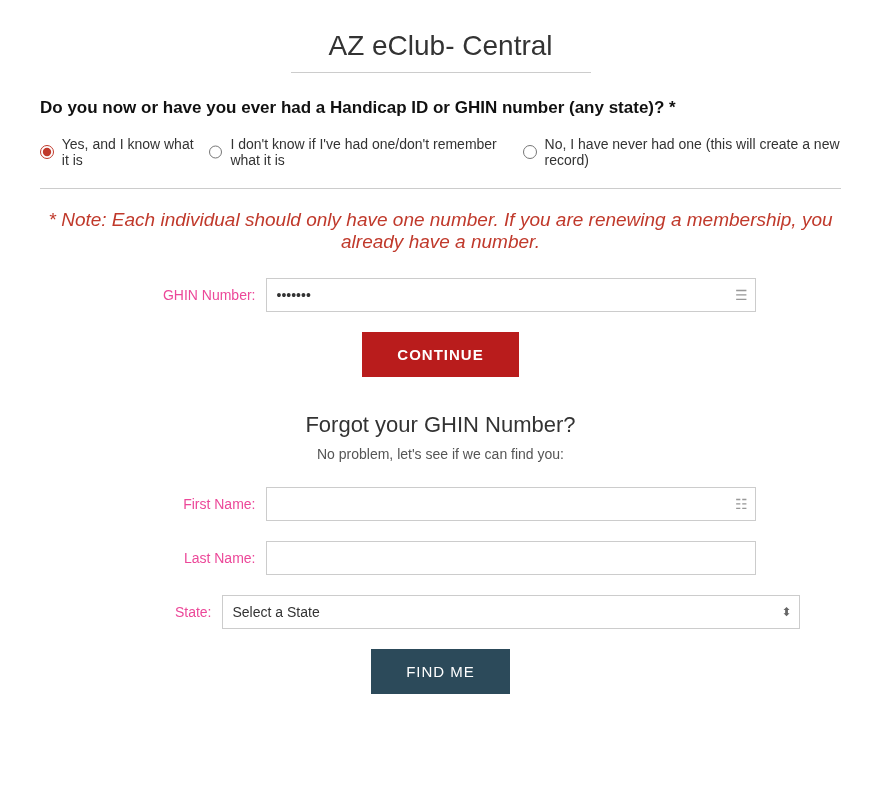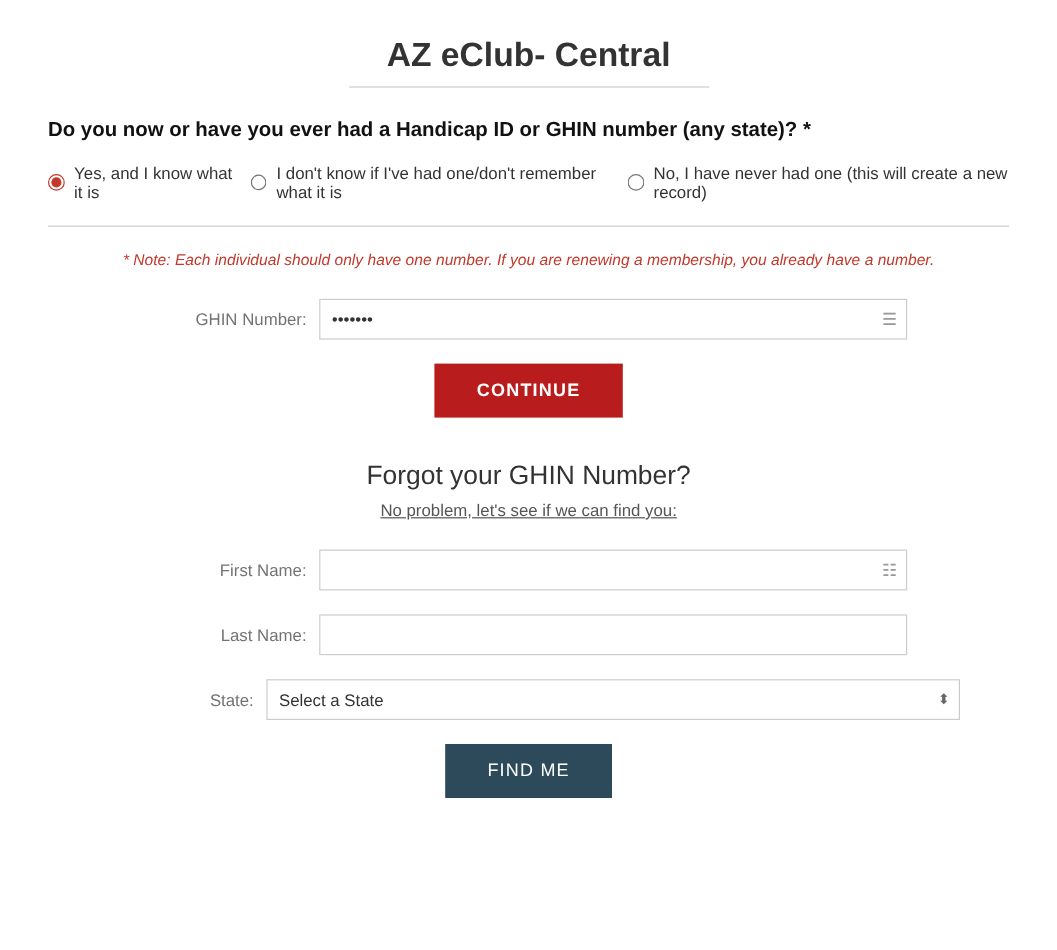--- a/index.html
+++ b/index.html
@@ -17,21 +17,21 @@
     }
 
     .page-container {
       max-width: 881px;
       padding: 30px 40px;
     }
 
     .page-title {
       text-align: center;
       font-size: 28px;
-      font-weight: bold;
+      font-weight: normal;
       color: #333;
       margin-bottom: 10px;
     }
 
     .title-divider {
       border: none;
       border-top: 1px solid #ccc;
       width: 300px;
       margin: 0 auto 25px auto;
     }
@@ -69,35 +69,35 @@
 
     .section-divider {
       border: none;
       border-top: 1px solid #ccc;
       margin: 20px 0;
     }
 
     .note-text {
       color: #c0392b;
       font-style: italic;
-      font-size: 13px;
+      font-size: 19px;
       text-align: center;
       margin-bottom: 25px;
     }
 
     .form-row {
       display: flex;
       align-items: center;
       margin-bottom: 20px;
       justify-content: center;
     }
 
     .form-label {
       font-size: 14px;
-      color: #737373;
+      color: #ec4899;
       text-align: right;
       min-width: 130px;
       margin-right: 10px;
     }
 
     .input-wrapper {
       position: relative;
       display: inline-block;
       width: 490px;
     }
@@ -141,21 +141,20 @@
       font-weight: normal;
       color: #333;
       margin-bottom: 8px;
     }
 
     .forgot-subtitle {
       text-align: center;
       font-size: 14px;
       color: #555;
       margin-bottom: 25px;
-      text-decoration: underline;
     }
 
     .state-select-wrapper {
       position: relative;
       display: inline-block;
       width: 578px;
     }
 
     .state-select-wrapper select {
       width: 100%;

